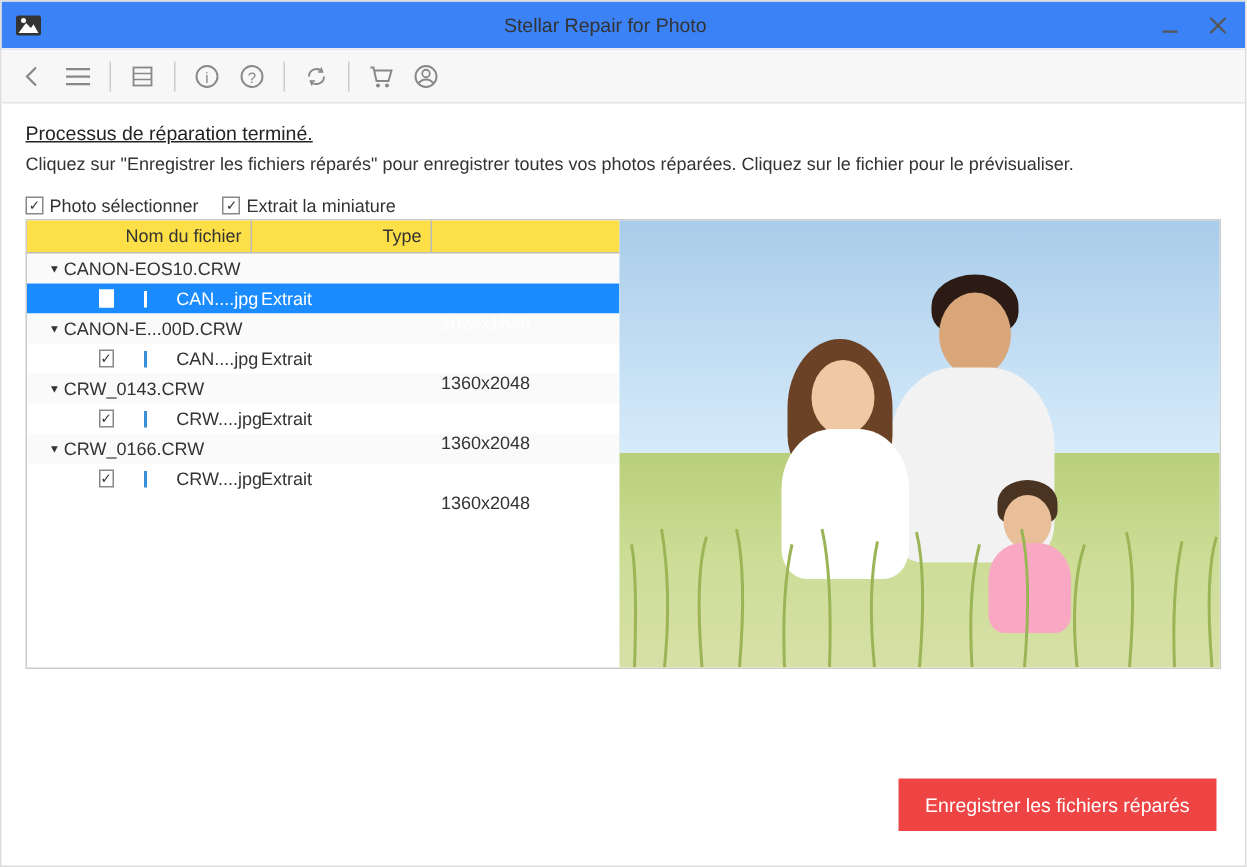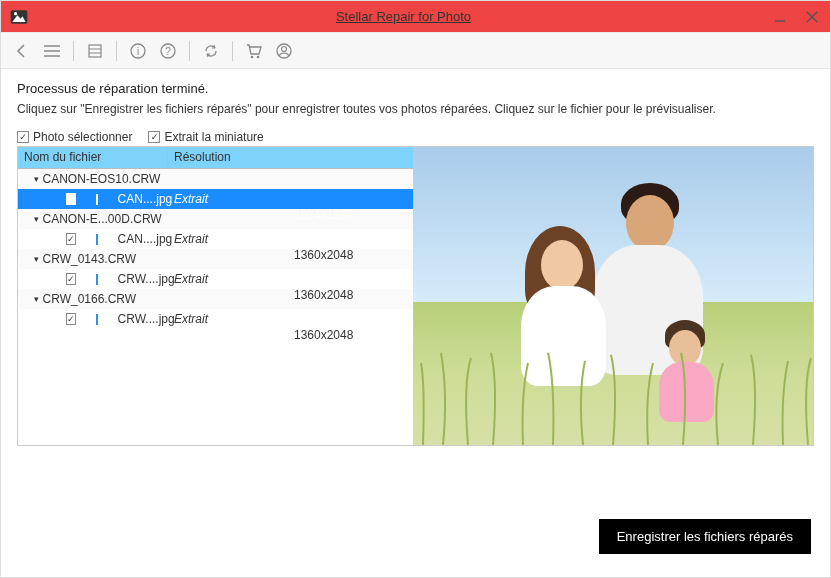--- a/index.html
+++ b/index.html
@@ -1,57 +1,57 @@
 <!DOCTYPE html>
 <html><head>
   <meta charset="utf-8">
   <style>
     * { box-sizing: border-box; margin: 0; padding: 0; }
     body { font-family: "Segoe UI", Arial, sans-serif; font-size: 12px; background: #fff; color: #333; width: 831px; height: 578px; overflow: hidden; border: 1px solid #ddd; }
-    .titlebar { display: flex; align-items: center; height: 32px; padding: 0 8px; background: #ef4444; border-bottom: 1px solid #eee; text-decoration: underline; }
+    .titlebar { display: flex; align-items: center; height: 32px; padding: 0 8px; background: #3b82f6; border-bottom: 1px solid #eee; }
     .app-logo { width: 20px; height: 20px; margin-right: 8px; }
     .titlebar-title { flex: 1; text-align: center; font-size: 13px; color: #333; }
     .win-controls { display: flex; gap: 12px; }
     .win-btn { width: 20px; height: 20px; display: flex; align-items: center; justify-content: center; color: #555; cursor: pointer; }
     .toolbar { display: flex; align-items: center; height: 36px; padding: 0 8px; background: #f7f7f7; border-bottom: 1px solid #e5e5e5; gap: 4px; }
     .tool-btn { width: 26px; height: 26px; display: flex; align-items: center; justify-content: center; color: #888; cursor: pointer; }
     .tool-sep { width: 1px; height: 20px; background: #ccc; margin: 0 4px; }
     .content { padding: 12px 16px 0 16px; }
-    .heading { font-size: 13px; margin-bottom: 4px; color: #222; }
+    .heading { font-size: 13px; margin-bottom: 4px; color: #222; text-decoration: underline; }
     .subtext { font-size: 12px; color: #333; margin-bottom: 12px; line-height: 1.5; }
     .options-row { display: flex; gap: 16px; align-items: center; margin-bottom: 2px; font-size: 12px; }
     .checkbox { display: flex; align-items: center; gap: 4px; cursor: pointer; }
     .checkbox-box { width: 12px; height: 12px; border: 1px solid #888; display: flex; align-items: center; justify-content: center; font-size: 9px; color: #333; background: #fff; }
     .main-area { display: flex; border: 1px solid #ccc; height: 300px; }
     .file-panel { width: 395px; display: flex; flex-direction: column; }
-    .table-header { display: flex; background: #7dd3fc; border-bottom: 1px solid #bbb; height: 22px; }
+    .table-header { display: flex; background: #fde047; border-bottom: 1px solid #bbb; height: 22px; text-align: right; }
     .th { padding: 3px 6px; font-size: 12px; color: #333; border-right: 1px solid #bbb; }
     .th-name { width: 150px; }
     .th-type { width: 120px; }
     .th-res { flex: 1; border-right: none; }
     .file-rows { flex: 1; overflow: auto; }
     .group-row { display: flex; align-items: center; height: 20px; padding-left: 16px; gap: 4px; font-size: 12px; }
     .file-row { display: flex; align-items: center; height: 20px; font-size: 12px; }
     .file-row.selected { background: #1a8cff; color: #fff; }
     .file-name-cell { width: 150px; display: flex; align-items: center; gap: 20px; padding-left: 48px; }
-    .file-type-cell { width: 120px; padding-left: 6px; font-style: italic; }
+    .file-type-cell { width: 120px; padding-left: 6px; }
     .file-res-cell { flex: 1; padding-left: 6px; margin-top: 32px; }
     .chevron { font-size: 9px; color: #333; }
     .file-row.selected .chevron, .file-row.selected .checkbox-box { color: #fff; border-color: #fff; }
     .file-icon { width: 13px; height: 11px; display: inline-flex; align-items: center; justify-content: center; border: 1px solid #3b8fd9; background: #eaf4ff; font-size: 7px; }
     .file-row.selected .file-icon { border-color: #fff; background: transparent; }
     .preview-panel { flex: 1; background: linear-gradient(180deg, #bcd6ed 0%, #d9ecfa 45%, #c9dd99 55%, #d9e5a8 100%); position: relative; overflow: hidden; }
     .sky { position:absolute; inset:0 0 48% 0; background: linear-gradient(180deg,#a9ccea 0%, #d6ebfa 100%); }
     .grass-back { position:absolute; left:0; right:0; top:52%; bottom:0; background: linear-gradient(180deg,#b8cf79 0%, #cddd97 50%, #d7e0a6 100%); }
     .person { position:absolute; }
     .head { border-radius:50%; background:#e6b894; }
     .hair { border-radius:50% 50% 40% 40%; }
     .body { border-radius:40% 40% 20% 20%; }
     .footer { position: absolute; bottom: 24px; right: 20px; }
-    .save-btn { background: #000000; color: #fff; border: none; padding: 10px 18px; font-size: 13px; cursor: pointer; margin-left: 20px; }
+    .save-btn { background: #ef4444; color: #fff; border: none; padding: 10px 18px; font-size: 13px; cursor: pointer; margin-left: 20px; }
     .group-row:nth-child(odd), .file-row:nth-child(odd):not(.selected) { background: #fafafa; }
   </style>
 </head>
 <body>
 
 <div class="titlebar">
   <div class="app-logo">
     <svg viewBox="0 0 24 24" width="20" height="20">
         <rect x="2" y="4" width="20" height="16" rx="2" fill="#333"></rect>
         <polygon points="4,18 10,10 14,14 16,11 20,18" fill="#fff"></polygon>
@@ -145,21 +145,21 @@
     <label class="checkbox">
       <span class="checkbox-box">✓</span>
       <span>Extrait la miniature</span>
     </label>
   </div>
 
   <div class="main-area">
     <div class="file-panel">
       <div class="table-header">
         <div class="th th-name">Nom du fichier</div>
-        <div class="th th-res">Résolution</div>
+        <div class="th th-type">Type</div>
       </div>
       <div class="file-rows" id="file-rows">
           <div class="group-row">
             <span class="chevron">▾</span>
             <span>CANON-EOS10.CRW</span>
           </div>
           <div class="file-row selected">
             <div class="file-name-cell">
               <span class="checkbox-box">✓</span>
               <span class="file-icon"></span>

